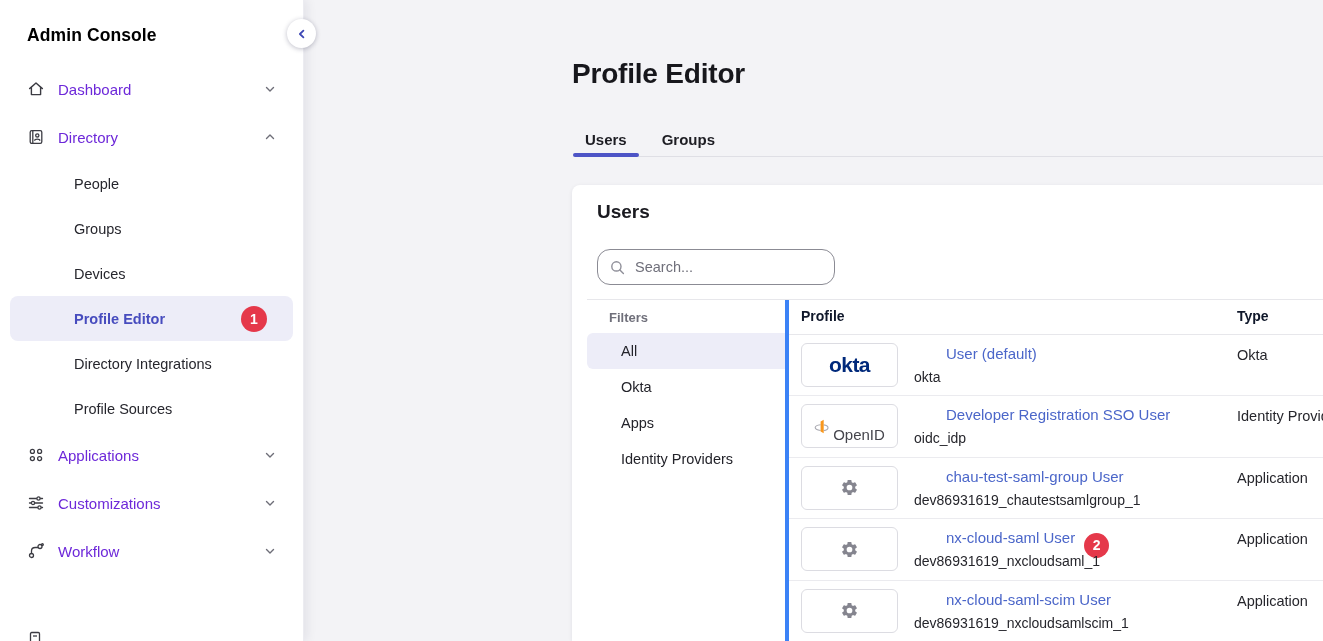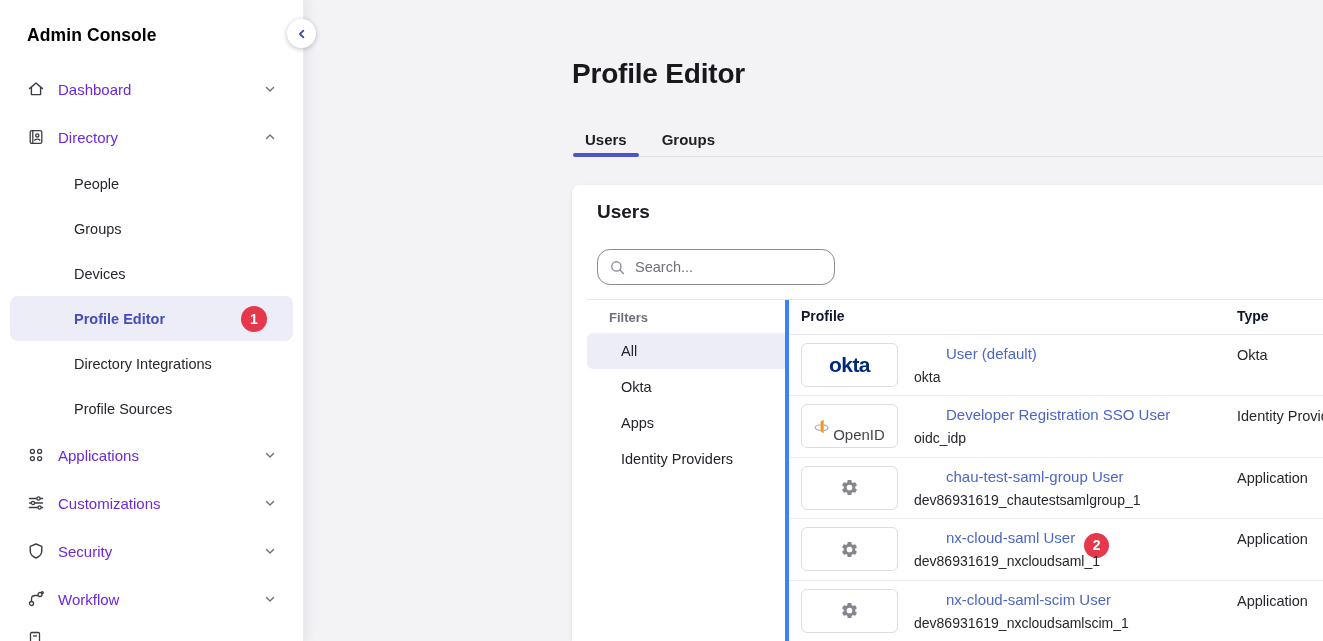--- a/index.html
+++ b/index.html
@@ -264,33 +264,20 @@
           </svg>
         </span>
         <span class="ni-label">Customizations</span>
         <span class="ni-chevron">
           <svg width="12" height="12" viewBox="0 0 12 12">
               <path d="M2.5 4.4 L6 7.9 L9.5 4.4" fill="none" stroke="#6e6e78" stroke-width="1.4" stroke-linecap="round" stroke-linejoin="round"></path>
             </svg>
         </span>
       </div>
 
-      <div class="nav-item">
-        <span class="ni-icon">
-          <svg width="18" height="18" viewBox="0 0 18 18" fill="none" stroke="#3c3c43" stroke-width="1.4" stroke-linejoin="round">
-            <path d="M9 2 L14.8 4.3 V8.8 C14.8 12.2 12.4 14.7 9 16 C5.6 14.7 3.2 12.2 3.2 8.8 V4.3 Z"></path>
-          </svg>
-        </span>
-        <span class="ni-label">Security</span>
-        <span class="ni-chevron">
-          <svg width="12" height="12" viewBox="0 0 12 12">
-              <path d="M2.5 4.4 L6 7.9 L9.5 4.4" fill="none" stroke="#6e6e78" stroke-width="1.4" stroke-linecap="round" stroke-linejoin="round"></path>
-            </svg>
-        </span>
-      </div>
 
       <div class="nav-item">
         <span class="ni-icon">
           <svg width="18" height="18" viewBox="0 0 18 18" fill="none" stroke="#3c3c43" stroke-width="1.3" stroke-linecap="round">
             <circle cx="4.5" cy="13.5" r="2"></circle>
               <circle cx="13" cy="4.5" r="2"></circle>
               <circle cx="15.4" cy="2.6" r="0.9"></circle>
             <path d="M4.5 11.5 V9 C4.5 6.8 6.3 5.5 8.2 5.5 H10.8"></path>
           </svg>
         </span>

